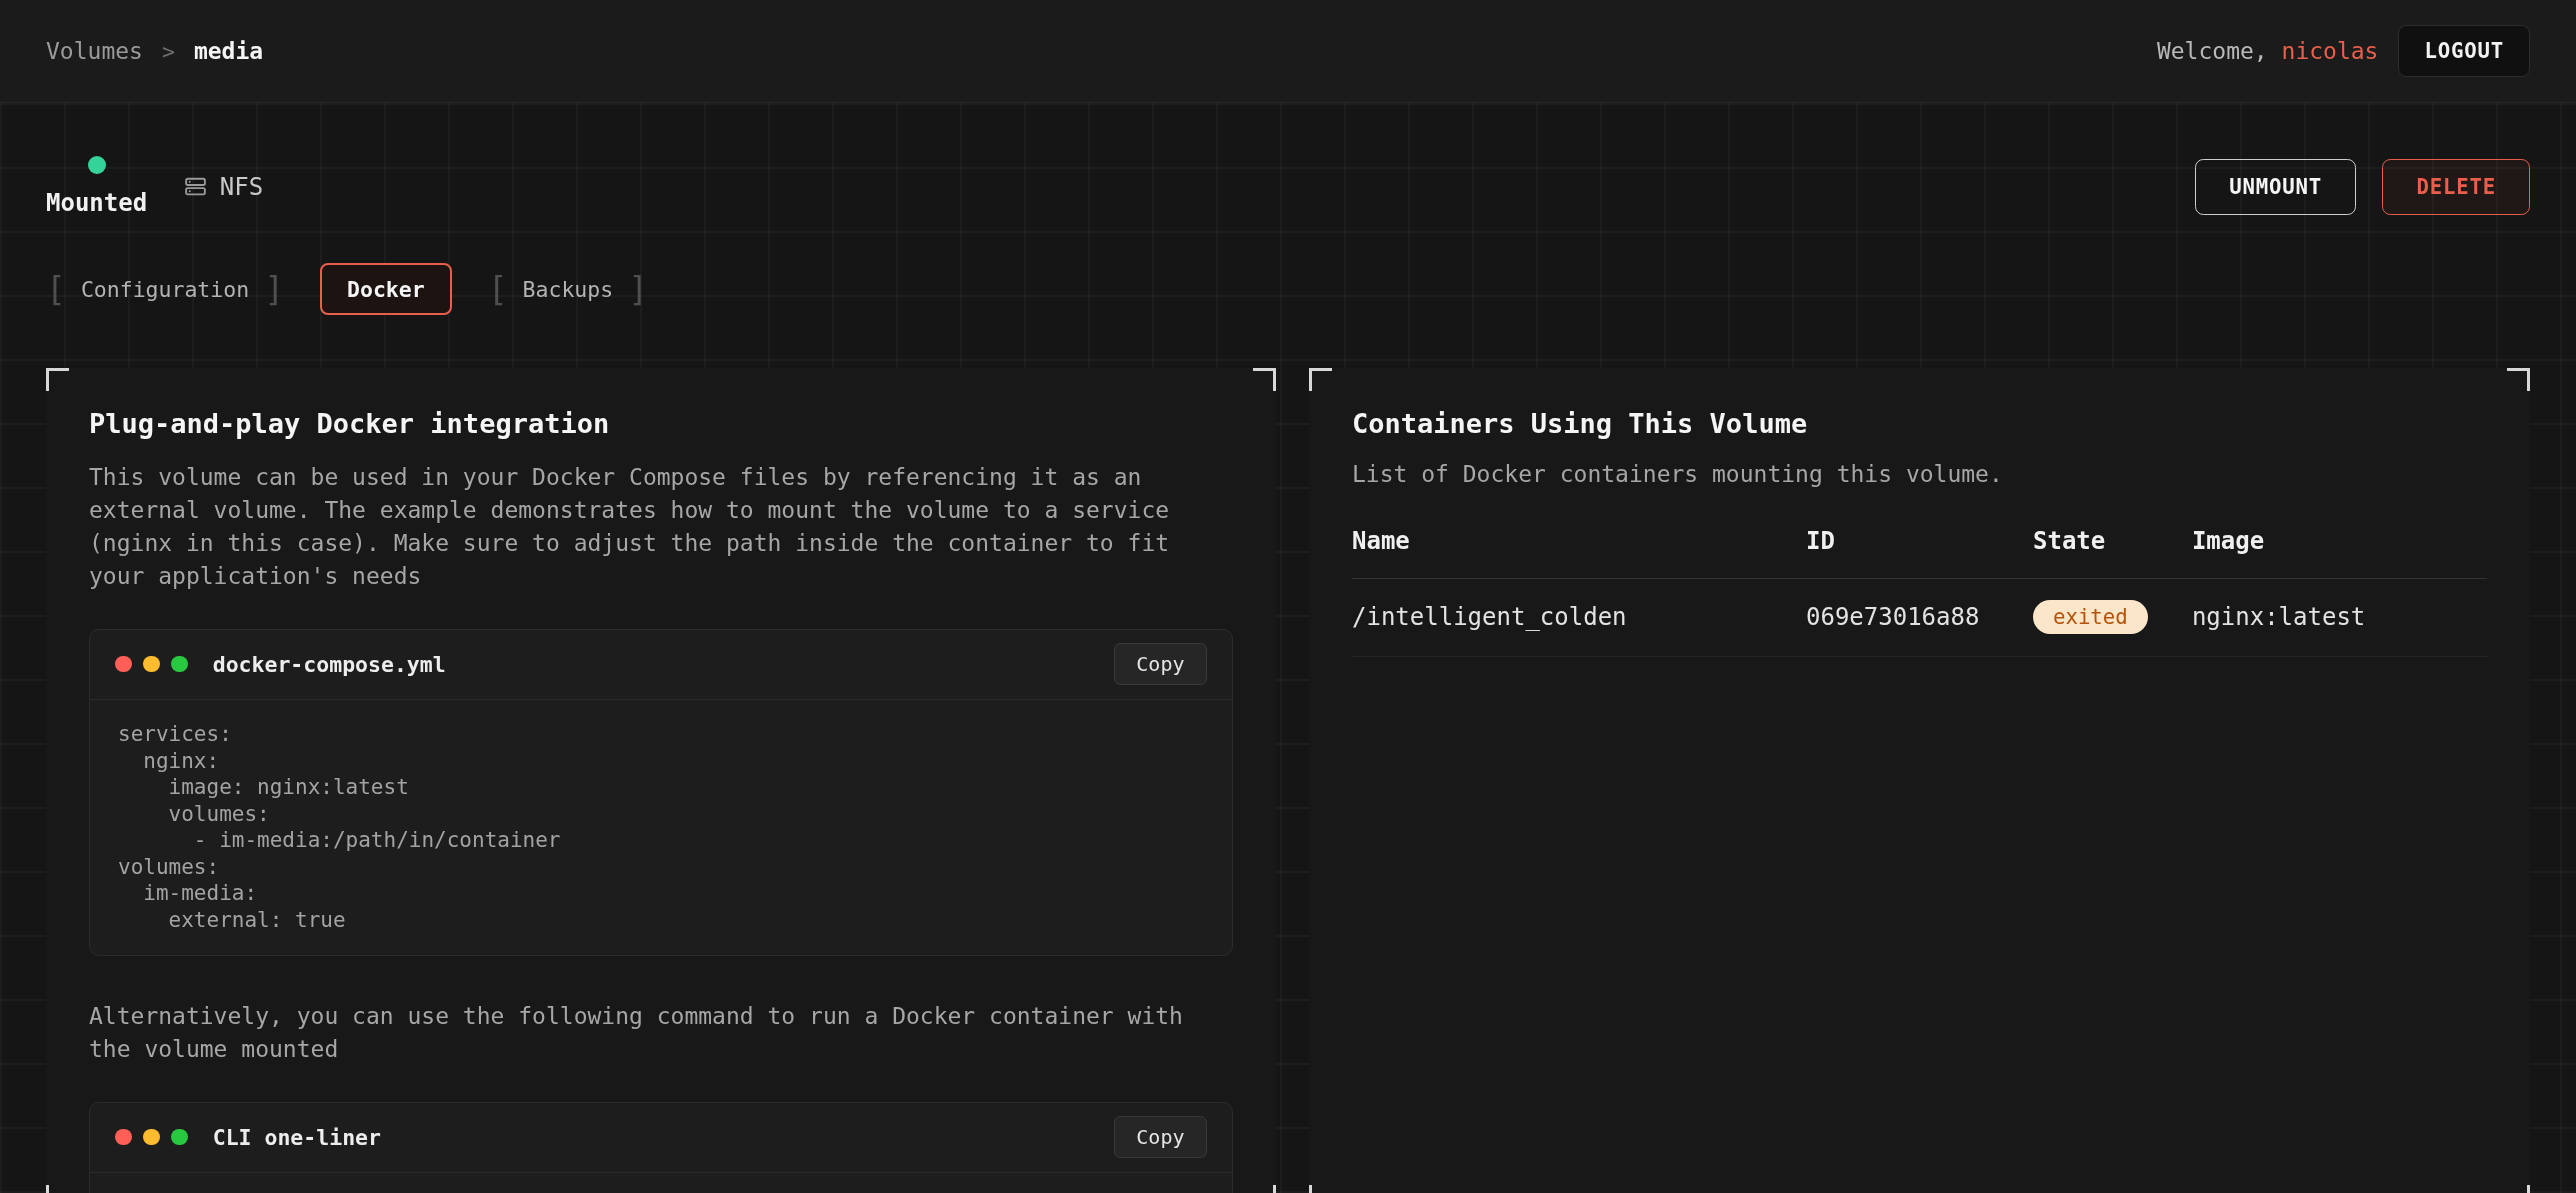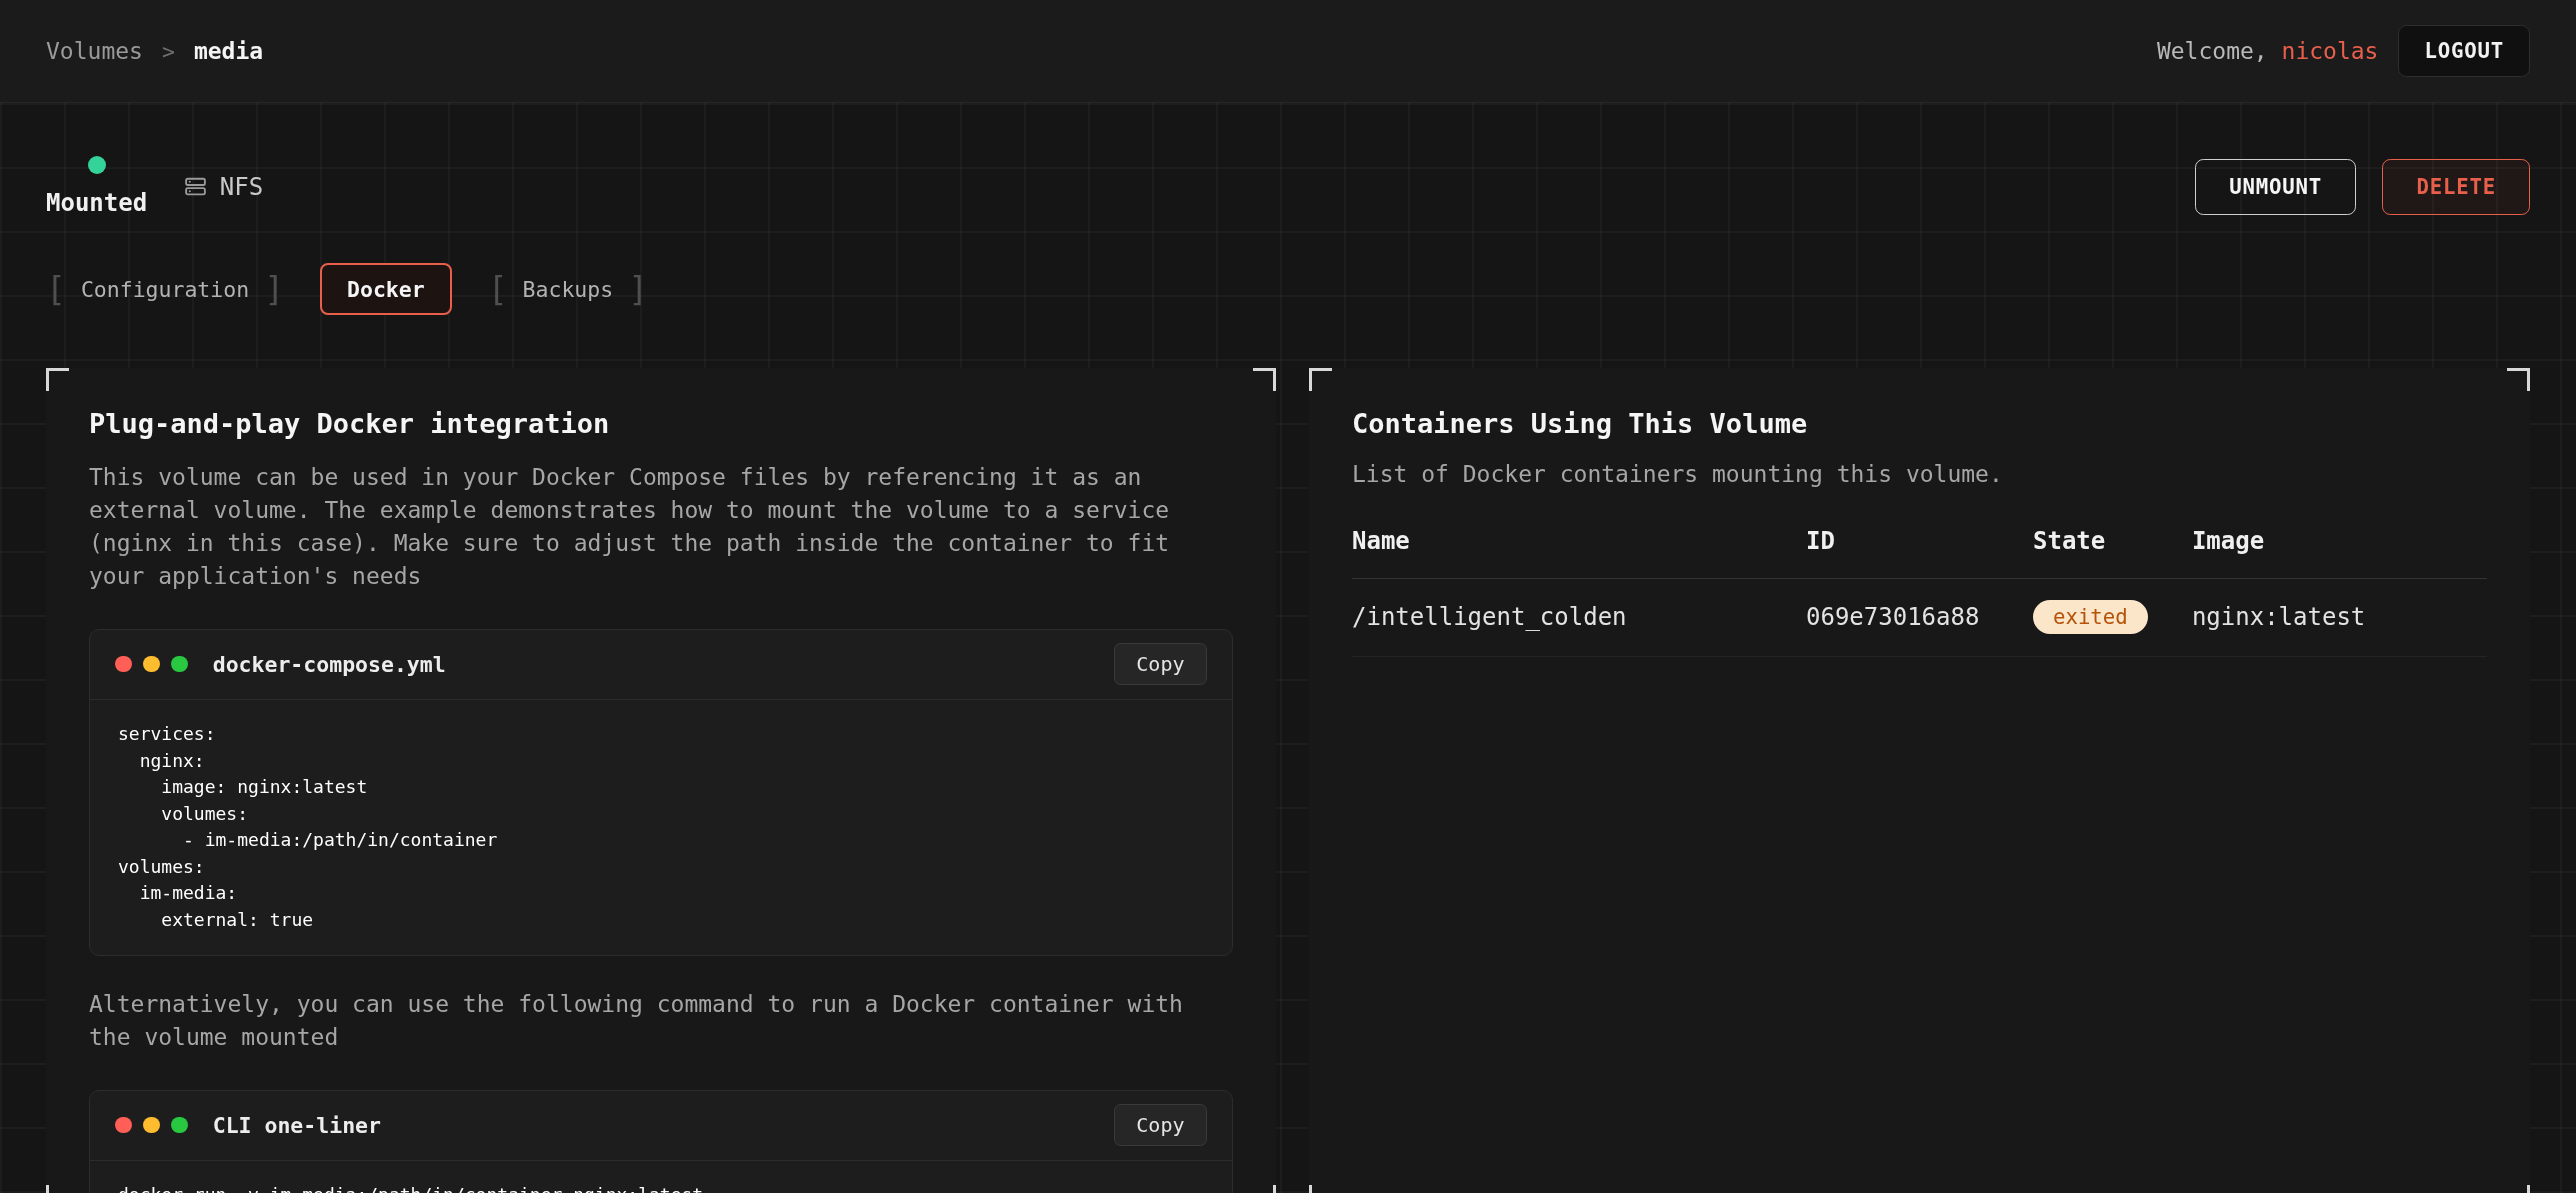--- a/index.html
+++ b/index.html
@@ -143,27 +143,27 @@
     border: 1.7px solid #3a3a3a;
     border-radius: 6.6px;
     color: #e5e5e5;
     font-family: inherit;
     font-size: 20px;
     padding: 8.3px 21.5px;
     cursor: pointer;
   }
   .code-body {
     padding: 21.5px 28px;
-    font-size: 18px;
+    font-size: 21px;
     line-height: 26.5px;
-    color: #ffffff;
+    color: #a3a3a3;
     white-space: pre;
     font-family: inherit;
   }
-  .cli-intro { margin-top: 32px; }
+  .cli-intro { margin-top: 44px; }
 
   
   .panel-subtitle { font-size: 23px; color: #a6a6a6; margin-bottom: 40px; }
   table.containers { width: 100%; border-collapse: collapse; }
   table.containers th {
     text-align: left;
     font-size: 24px;
     font-weight: bold;
     color: #f0f0f0;
     padding: 0 0 23px 0;

